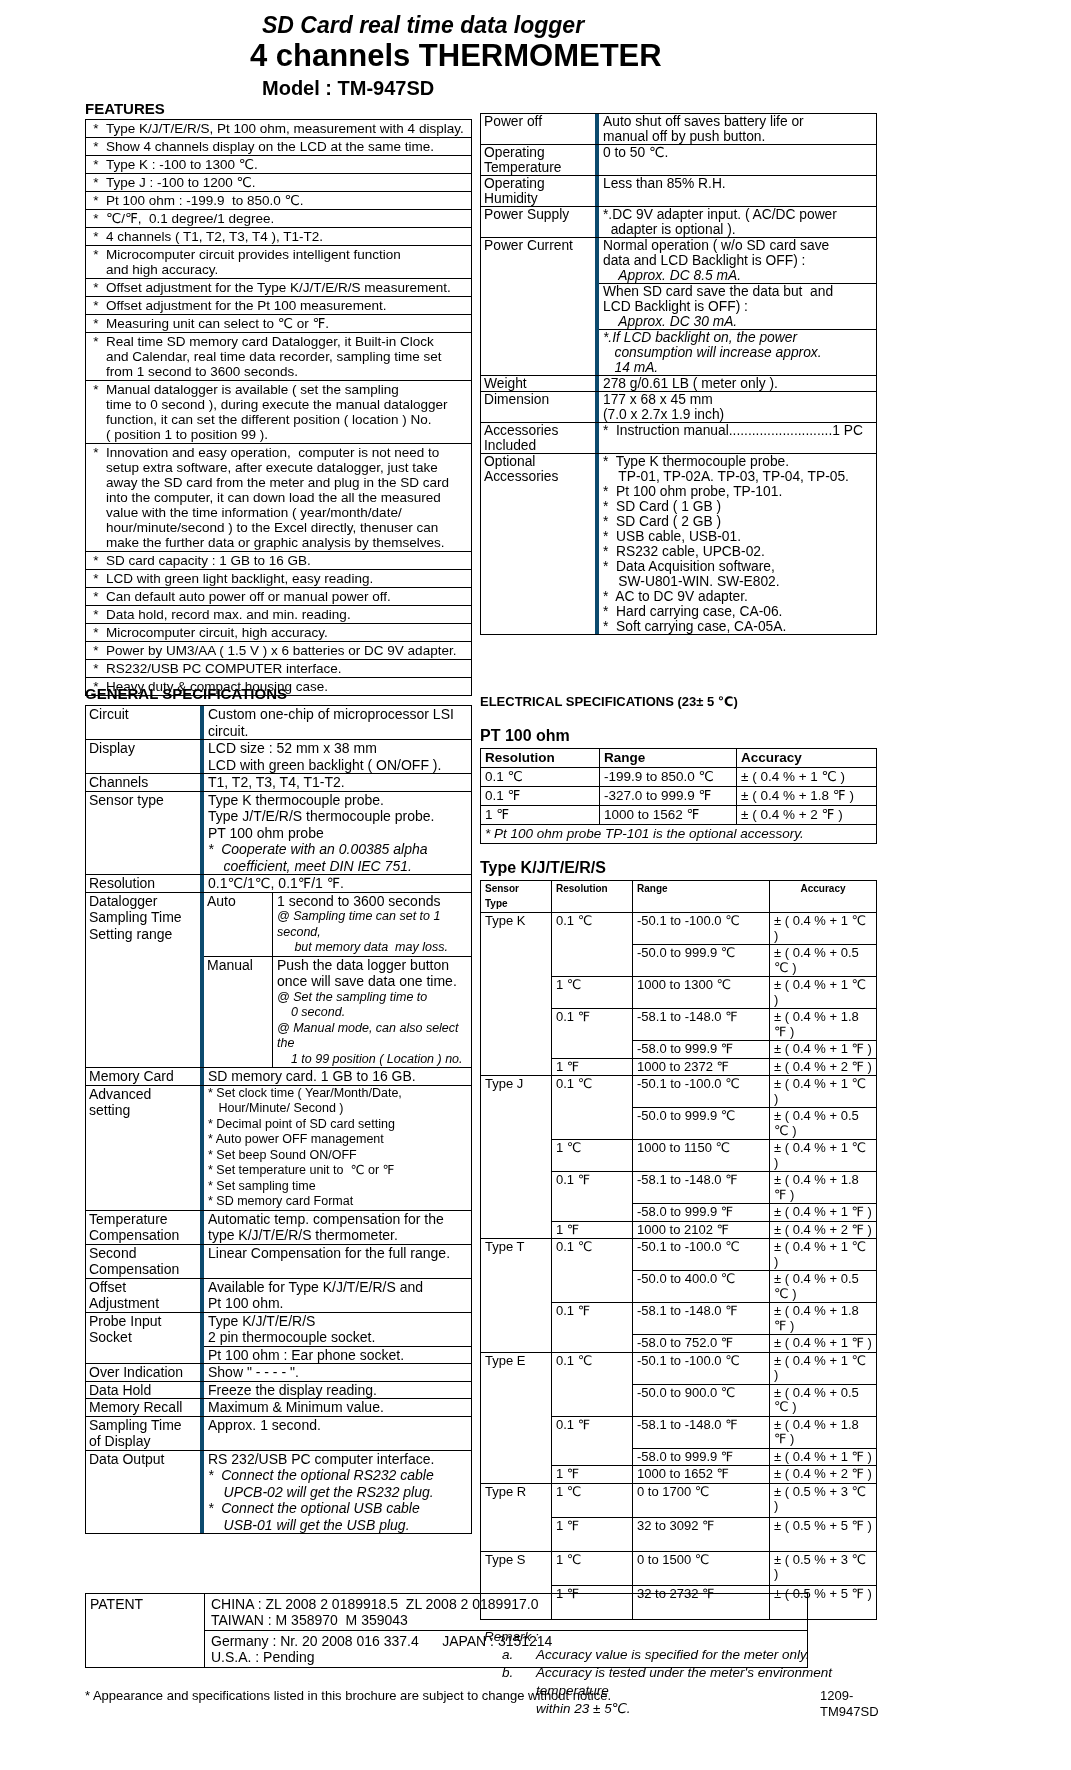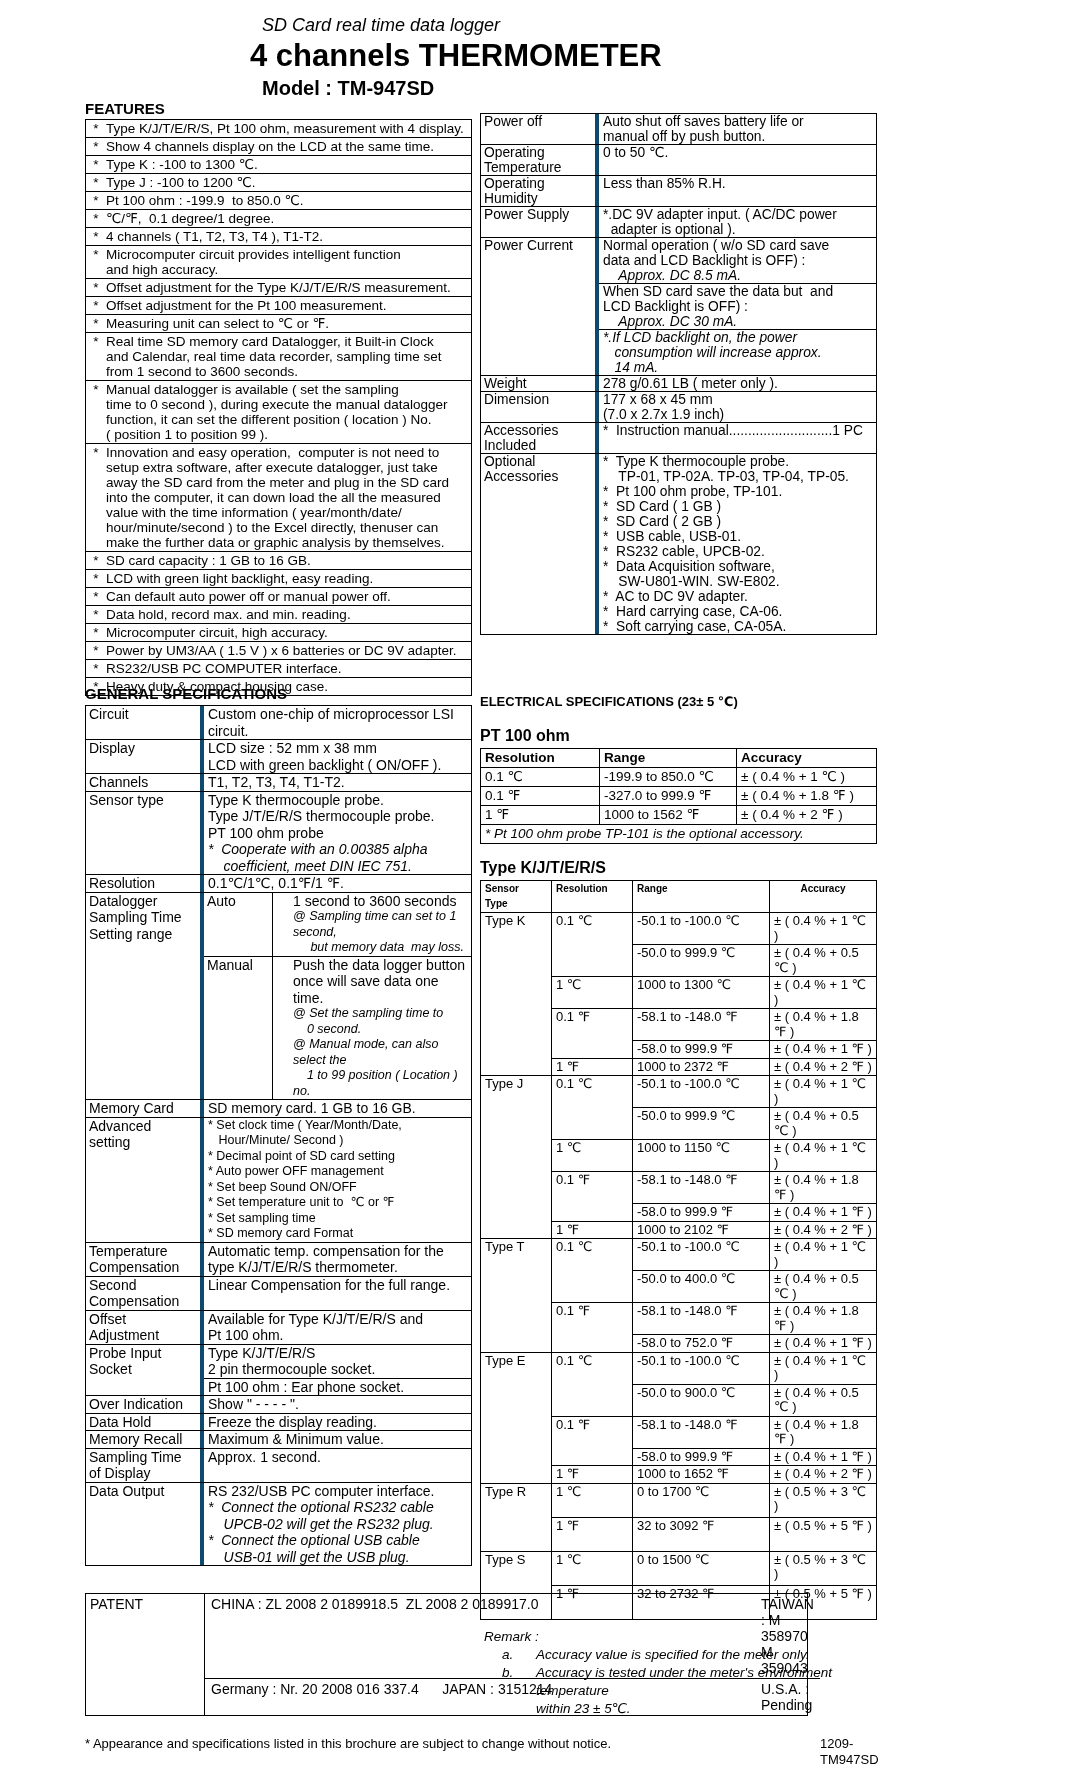--- a/index.html
+++ b/index.html
@@ -5,21 +5,21 @@
   html,body{margin:0;padding:0;}
   body{
     width:1071px;height:1770px;position:relative;background:#fff;color:#000;
     font-family:"Liberation Sans","DejaVu Sans",sans-serif;
     font-size:14px;line-height:16px;
     -webkit-font-smoothing:antialiased;
   }
   .abs{position:absolute;}
   
   .title-block{left:250px;top:12px;width:620px;}
-  .doc-subtitle{font-size:18px;font-weight:normal;font-style:italic;line-height:26px;margin-left:12px;}
+  .doc-subtitle{font-size:23px;font-weight:bold;font-style:italic;line-height:26px;margin-left:12px;}
   .doc-title{font-size:31px;font-weight:bold;line-height:36px;}
   .doc-model{font-size:20px;font-weight:bold;line-height:24px;margin-left:12px;margin-top:2px;}
   
   .left-col{left:85px;top:100px;width:387px;}
   .right-col{left:480px;top:100px;width:397px;}
   .sec-heading{font-size:15px;font-weight:bold;line-height:18px;}
   .sub-heading{font-size:16px;font-weight:bold;line-height:19px;}
   .big-heading{font-size:13px;font-weight:bold;line-height:20px;}
   
   .features-box{border:1px solid #000;margin-top:1px;font-size:13.5px;line-height:15px;}
@@ -31,21 +31,21 @@
   .spec-table{border:1px solid #000;}
   .spec-row{display:flex;border-top:1px solid #000;}
   .spec-row:first-child{border-top:none;}
   .spec-label{width:108px;flex-shrink:0;border-right:4px solid #0c4a6e;padding:0 3px;white-space:pre-wrap;}
   .spec-value{flex:1;min-width:0;display:flex;flex-direction:column;}
   .spec-cell{padding:0 4px;border-top:1px solid #000;flex:1;}
   .spec-value > .spec-cell:first-child{border-top:none;}
   .seg{white-space:pre-wrap;}
   .seg.i{font-style:italic;}
   .seg.s{font-size:12.5px;line-height:15.5px;}
-  .sub-row{display:flex;border-top:1px solid #000;gap:16px;}
+  .sub-row{display:flex;border-top:1px solid #000;}
   .spec-value > .sub-row:first-child{border-top:none;}
   .sub-key{width:62px;flex-shrink:0;border-right:1px solid #000;padding:0 3px;}
   .sub-val{flex:1;padding:0 4px;}
   #general-table{font-size:14px;line-height:16.5px;margin-top:2px;}
   #right-table{font-size:13.8px;line-height:15px;}
   
   .el-section .sub-heading{margin:14px 0 3px 0;}
   table{border-collapse:collapse;width:100%;}
   th,td{border:1px solid #000;padding:1px 4px;text-align:left;vertical-align:top;
         font-size:13px;line-height:14.5px;font-weight:normal;}
@@ -62,21 +62,21 @@
   
   .remark{font-style:italic;font-size:13.5px;line-height:18px;margin-top:8px;padding-left:4px;}
   .remark-item{display:flex;margin-left:18px;}
   .remark-key{width:34px;flex-shrink:0;}
   .remark-text{white-space:pre-wrap;}
   
   .bottom{left:85px;top:1593px;width:723px;font-size:14px;}
   .patent-box{border:1px solid #000;display:flex;}
   .patent-label{width:110px;flex-shrink:0;border-right:1px solid #000;padding:2px 4px;}
   .patent-values{flex:1;}
-  .patent-row{display:flex;padding:2px 6px;}
+  .patent-row{display:flex;padding:2px 6px;flex-direction:column;}
   .patent-row + .patent-row{border-top:1px solid #000;}
   .patent-c1{width:550px;white-space:pre-wrap;}
   .patent-c2{flex:1;white-space:pre-wrap;}
   .footer-line{position:relative;margin-top:20px;font-size:13px;}
   .footer-code{position:absolute;left:735px;top:0;}
 </style>
 </head>
 <body>
 
 <div class="abs title-block">

